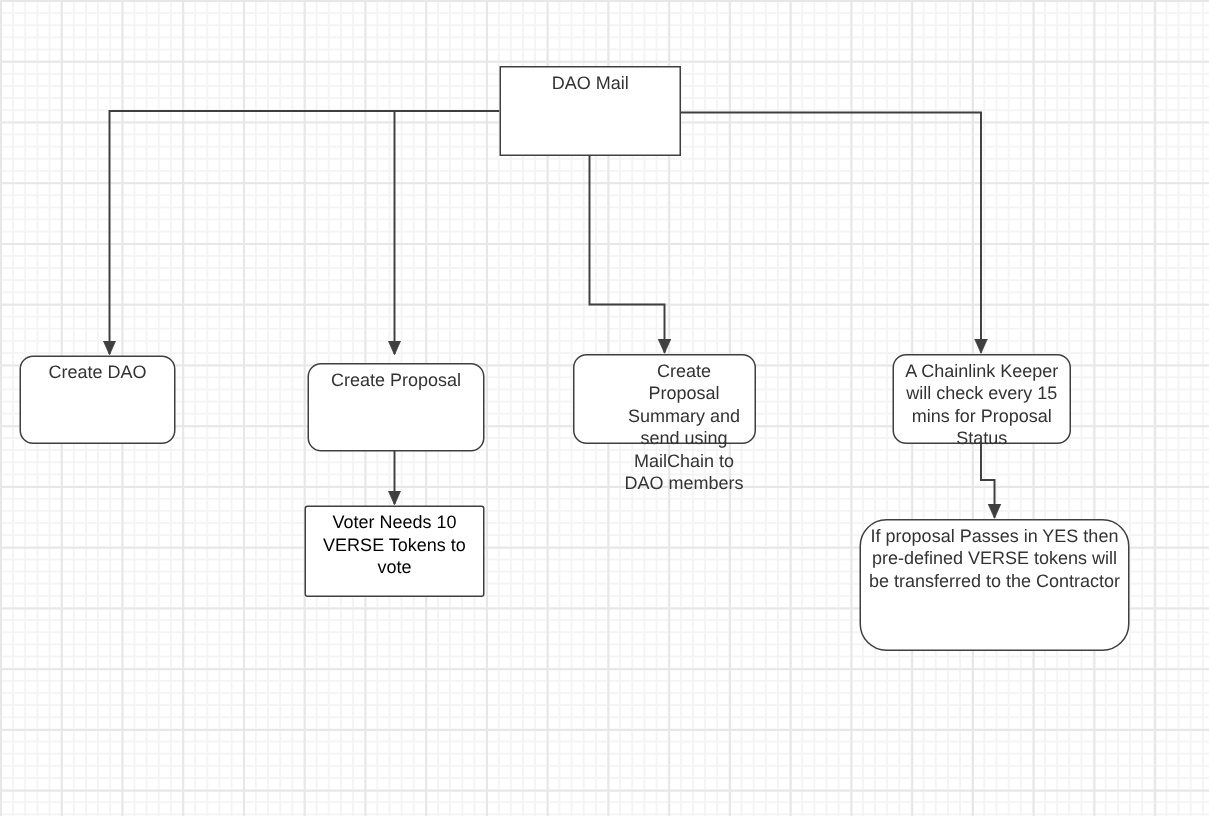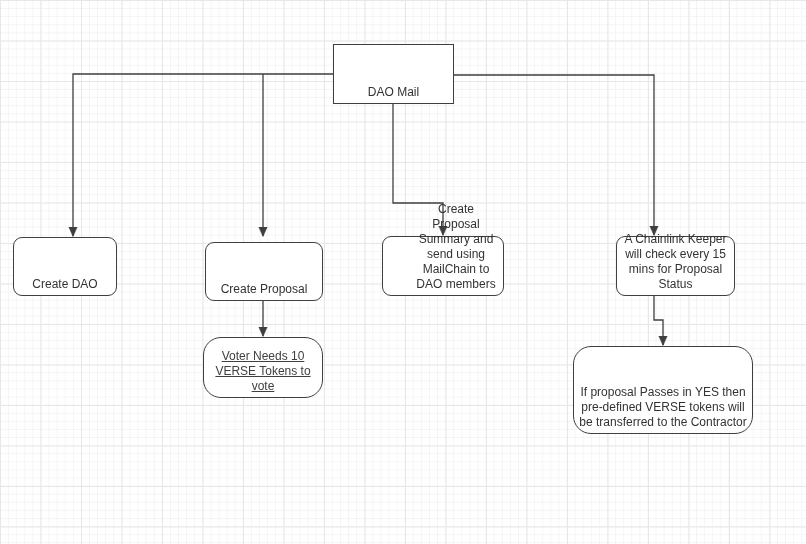--- a/index.html
+++ b/index.html
@@ -35,21 +35,21 @@
     stroke: #3f3f3f;
     stroke-width: 1.3;
     pointer-events: stroke;
   }
   .node {
     position: absolute;
     box-sizing: border-box;
     background: #ffffff;
     border: 1.4px solid #3f3f3f;
     display: flex;
-    align-items: flex-end;
+    align-items: flex-start;
     justify-content: center;
     text-align: center;
     padding: 3px 5px;
     font-size: 12px;
     line-height: 15px;
     color: #333333;
     cursor: default;
   }
 </style>
 </head>
@@ -77,23 +77,23 @@
       </div>
       <div class="node" style="left: 13px; top: 237px; width: 104px; height: 59px; border-radius: 9px; border-color: rgb(63, 63, 63); color: rgb(51, 51, 51);">
         <span>Create DAO</span>
       </div>
       <div class="node" style="left: 205px; top: 242px; width: 118px; height: 59px; border-radius: 9px; border-color: rgb(63, 63, 63); color: rgb(51, 51, 51);">
         <span>Create Proposal</span>
       </div>
       <div class="node" style="left: 382px; top: 236px; width: 122px; height: 60px; border-radius: 9px; border-color: rgb(63, 63, 63); color: rgb(51, 51, 51); padding-left: 31px;">
         <span>Create Proposal Summary and send using MailChain to DAO members</span>
       </div>
-      <div class="node" style="left: 616px; top: 236px; width: 119px; height: 60px; border-radius: 9px; border-color: rgb(63, 63, 63); color: rgb(51, 51, 51);">
+      <div class="node" style="left: 595px; top: 236px; width: 119px; height: 60px; border-radius: 9px; border-color: rgb(63, 63, 63); color: rgb(51, 51, 51);">
         <span>A Chainlink Keeper will check every 15 mins for Proposal Status</span>
       </div>
-      <div class="node" style="left: 203px; top: 337px; width: 120px; height: 61px; border-radius: 18px; border-color: rgb(63, 63, 63); color: #404040; text-decoration: underline;">
+      <div class="node" style="left: 203px; top: 337px; width: 120px; height: 61px; border-radius: 2px; border-color: rgb(63, 63, 63); color: #000000;">
         <span>Voter Needs 10 VERSE Tokens to vote</span>
       </div>
       <div class="node" style="left: 573px; top: 346px; width: 180px; height: 88px; border-radius: 18px; border-color: rgb(63, 63, 63); color: rgb(51, 51, 51);">
         <span>If proposal Passes in YES then pre-defined VERSE tokens will be transferred to the Contractor</span>
       </div>
     </div>
 </div>
 
 </body></html>

